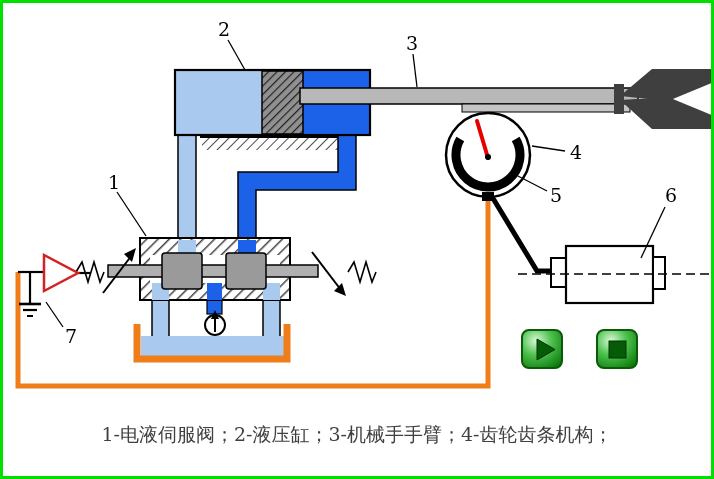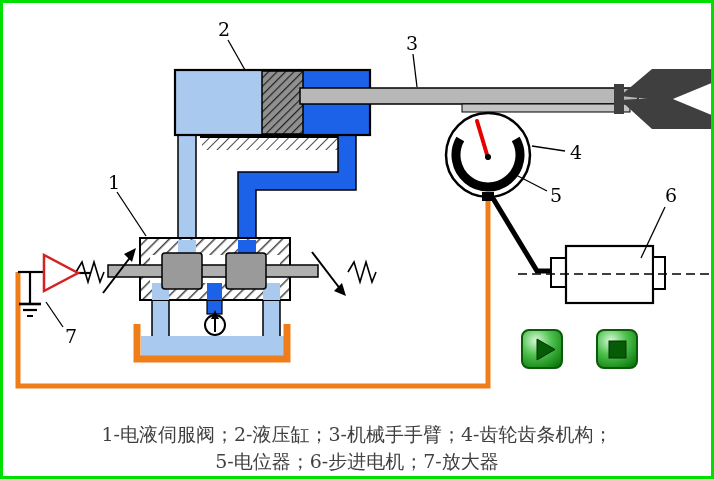--- a/index.html
+++ b/index.html
@@ -142,15 +142,14 @@
       <polygon points="537,339 537,360 555,349.5" fill="#065c06" stroke="#033503" stroke-width="1"></polygon>
     </g>
     <g>
       <rect x="597" y="330" width="40" height="38" rx="7" fill="url(#btnGrad)" stroke="#0a5a0a" stroke-width="2"></rect>
       <rect x="609" y="341" width="17" height="17" fill="#065c06" stroke="#033503" stroke-width="1"></rect>
     </g>
   </svg>
 
   <div class="caption">
     <div>1-电液伺服阀；2-液压缸；3-机械手手臂；4-齿轮齿条机构；</div>
-    <div>5-电位器；6-步进电机；7-放大器</div>
   </div>
 </div>
 
 </body></html>

